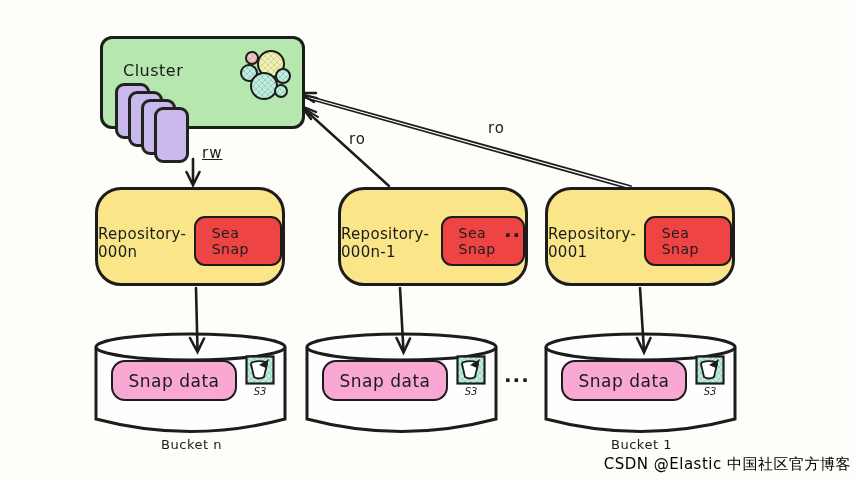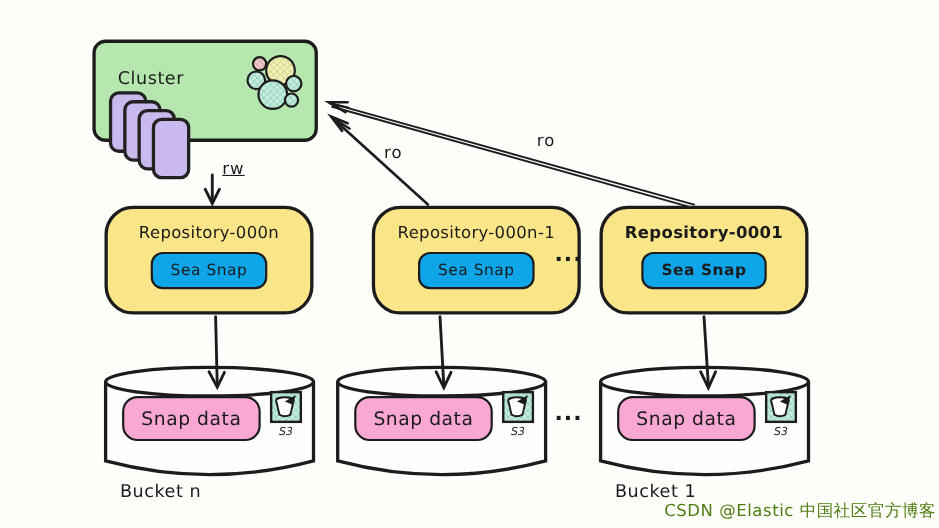--- a/index.html
+++ b/index.html
@@ -6,67 +6,67 @@
   .stage {
     position:relative; width:854px; height:480px;
     background:#fdfdfa; overflow:hidden;
     font-family:"DejaVu Sans", sans-serif; color:#1b1b1b;
   }
   .layer { position:absolute; left:0; top:0; z-index:1; pointer-events:none; }
   .node  { position:absolute; z-index:2; box-sizing:border-box; }
 
   
   .cluster {
-    left:84px; top:36px; width:205px; height:93px;
+    left:100px; top:36px; width:205px; height:93px;
     background:#b5e7ae; border:3px solid #1c1c1c; border-radius:12px;
   }
   .cluster-label {
     position:absolute; left:20px; top:22px;
     font-size:16px; letter-spacing:0.5px;
   }
   .shards { position:absolute; left:12px; top:44px; width:90px; height:78px; }
   .shard {
     position:absolute; width:29px; height:50px;
     background:#c9b9ec; border:3px solid #222; border-radius:9px;
   }
   .elastic-logo { position:absolute; right:10px; top:8px; }
 
   
   .repo {
     top:187px; width:190px; height:99px;
     background:#fae588; border:3px solid #1c1c1c; border-radius:26px;
-    display:flex; flex-direction:column; align-items:center;
+    display:flex; flex-direction:row; align-items:center;
   }
   .repo-title { margin-top:12px; font-size:15px; letter-spacing:0.3px; }
   .badge-pink {
     margin-top:9px; padding:7px 16px;
-    background:#0ea5e9; border:2.5px solid #1c1c1c; border-radius:11px;
+    background:#ef4444; border:2.5px solid #1c1c1c; border-radius:11px;
     font-size:14px; letter-spacing:0.5px;
   }
 
   
   .bucket-group { width:189px; height:132px; }
   .badge-blue {
     position:absolute; left:15px; top:26px; width:122px; height:37px;
     background:#f9a8d4; border:2.5px solid #1c1c1c; border-radius:14px;
     display:flex; align-items:center; justify-content:center;
     font-size:17px; letter-spacing:0.5px;
   }
   .s3-icon { position:absolute; left:149px; top:21px; }
   .bucket-label {
-    position:absolute; left:13px; top:103px; width:189px;
-    font-size:16px; letter-spacing:0.5px;
+    position:absolute; left:1px; top:103px; width:189px;
+    text-align:center; font-size:13px; letter-spacing:0.5px;
   }
 
   
   .edge-label { position:absolute; z-index:2; font-size:15px; letter-spacing:1px; }
   .ellipsis  { position:absolute; z-index:2; font-size:20px; font-weight:bold; letter-spacing:1px; }
   .watermark {
     position:absolute; z-index:3; right:3px; top:455px;
-    font-size:15px; color:#4d7c0f; letter-spacing:0.5px;
+    font-size:15px; color:#000000; letter-spacing:0.5px;
   }
 </style>
 </head>
 <body>
 
 <div class="stage">
 
   <svg class="layer" width="854" height="480" viewBox="0 0 854 480">
 
     <g>
@@ -153,21 +153,21 @@
   <div class="edge-label" style="left:488px; top:119px;">ro</div>
 
   <div class="node repo" style="left:95px;">
     <div class="repo-title">Repository-000n</div>
     <div class="badge-pink">Sea Snap</div>
   </div>
   <div class="node repo" style="left:307px;margin-left:31px;">
     <div class="repo-title">Repository-000n-1</div>
     <div class="badge-pink">Sea Snap</div>
   </div>
-  <div class="node repo" style="left:545px;font-weight:bold;">
+  <div class="node repo" style="left:545px;">
     <div class="repo-title">Repository-0001</div>
     <div class="badge-pink">Sea Snap</div>
   </div>
 
   <div class="ellipsis" style="left:504px; top:218px;">...</div>
   <div class="ellipsis" style="left:504px; top:363px;">...</div>
 
   <div class="node bucket-group" style="left:96px; top:334px;">
     <div class="badge-blue">Snap data</div>
     <svg class="s3-icon" width="30" height="44" viewBox="0 0 30 44">

